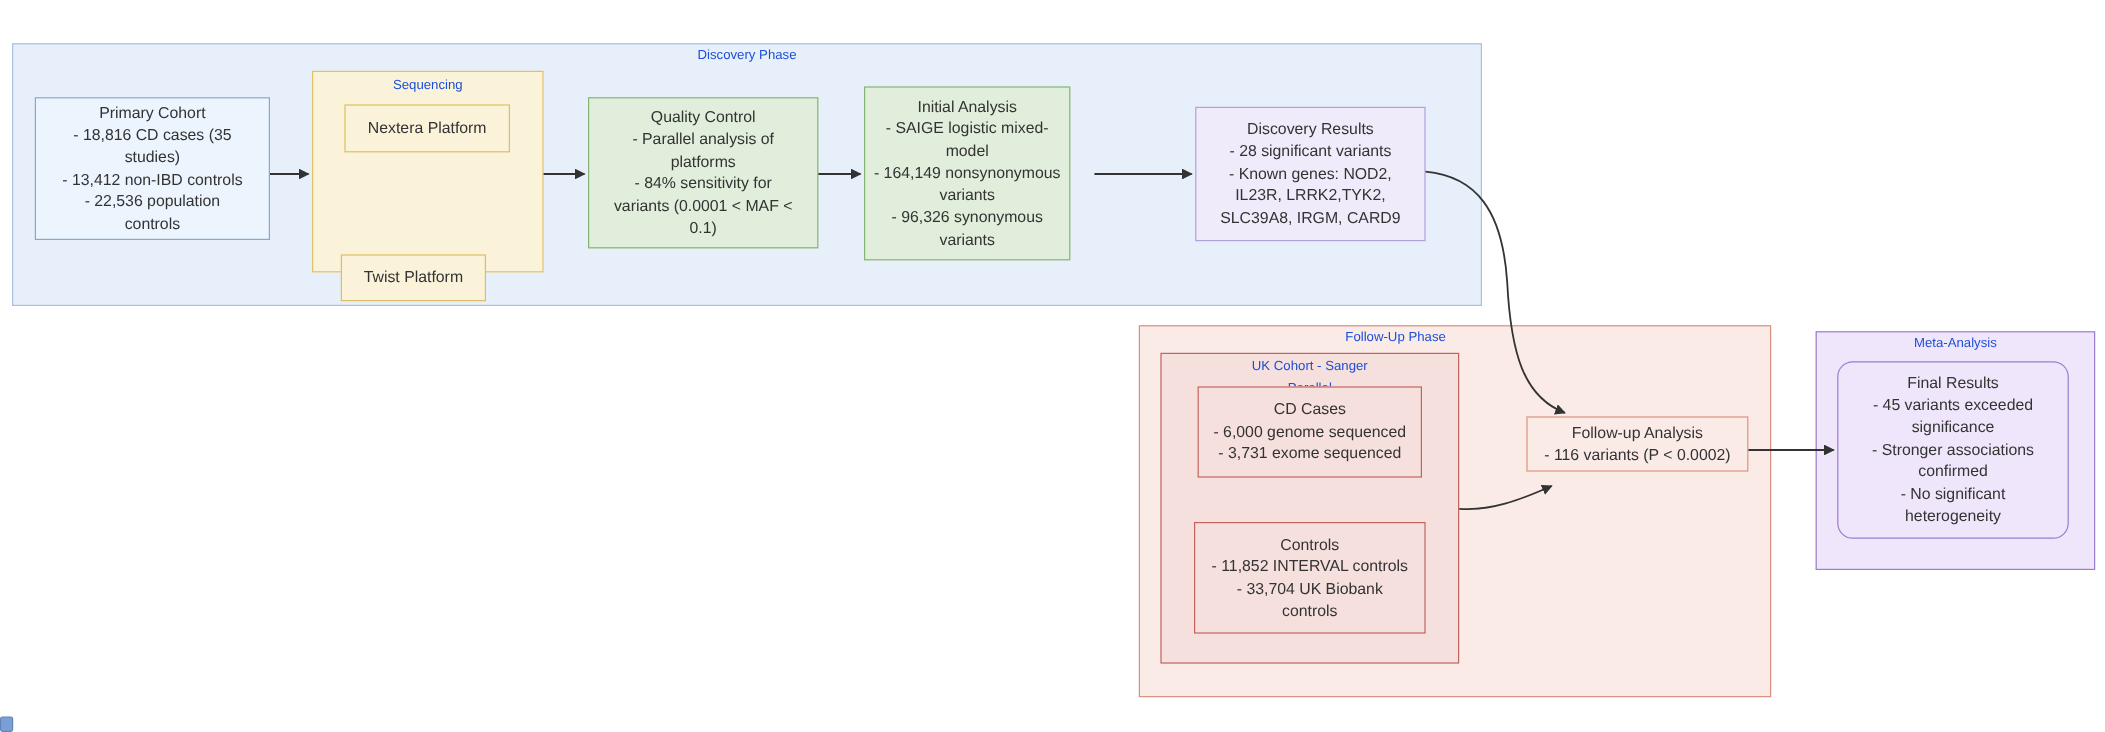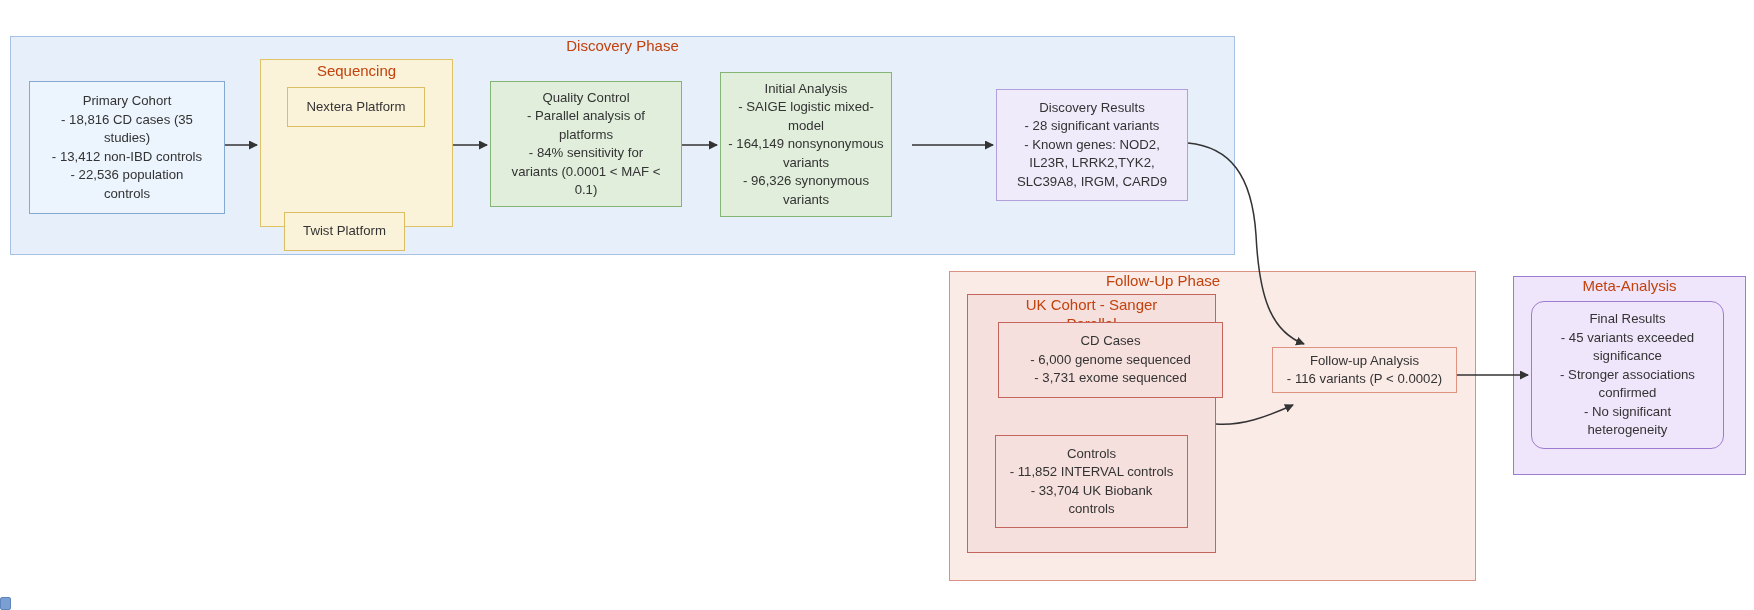--- a/index.html
+++ b/index.html
@@ -2,22 +2,22 @@
 <html><head>
 <meta charset="utf-8">
 <style>
   html,body{margin:0;padding:0;background:#ffffff;}
   .stage{
     position:relative;width:1754px;height:610px;background:#ffffff;overflow:hidden;
     font-family:"Liberation Sans",sans-serif;color:#333333;
   }
   .cluster{position:absolute;box-sizing:border-box;border:1.5px solid;}
   .cluster-title{
-    position:absolute;text-align:center;font-size:15px;line-height:18.5px;
-    white-space:pre-line;color:#c2410c;
+    position:absolute;text-align:center;font-size:11px;line-height:18.5px;
+    white-space:pre-line;color:#1d4ed8;
   }
   .node{
     position:absolute;box-sizing:border-box;border:1.5px solid;
     display:flex;align-items:center;justify-content:center;
     text-align:center;font-size:13.2px;line-height:18.5px;padding:0 3px;
   }
   .node span{white-space:pre-line;display:block;width:100%;}
   
   .c-blue-cluster{background:#E7EFFA;border-color:#A6C1E1;}
   .n-blue{background:#ECF4FD;border-color:#84A9D1;}
@@ -48,21 +48,21 @@
   <div class="cluster c-yellow" style="left:260px;top:59px;width:193px;height:168px;"></div>
   <div class="cluster-title" style="left:260px;top:62px;width:193px;">Sequencing</div>
 
   <div class="node n-yellow" style="left:287px;top:87px;width:138px;height:40px;">
     <span>Nextera Platform</span>
   </div>
   <div class="node n-yellow" style="left:284px;top:164px;width:121px;height:39px;margin-top:48px;">
     <span>Twist Platform</span>
   </div>
 
-  <div class="node n-blue" style="left:29px;top:81px;width:196px;height:133px;">
+  <div class="node n-blue" style="left:29px;top:81px;width:196px;height:119px;">
     <span>Primary Cohort
 - 18,816 CD cases (35
 studies)
 - 13,412 non-IBD controls
 - 22,536 population
 controls</span>
   </div>
 
   <div class="node n-green" style="left:490px;top:81px;width:192px;height:126px;">
     <span>Quality Control
@@ -91,21 +91,21 @@
 SLC39A8, IRGM, CARD9</span>
   </div>
 
   <div class="cluster c-pink" style="left:949px;top:271px;width:527px;height:310px;"></div>
   <div class="cluster-title" style="left:949px;top:272px;width:428px;">Follow-Up Phase</div>
 
   <div class="cluster c-red" style="left:967px;top:294px;width:249px;height:259px;"></div>
   <div class="cluster-title" style="left:967px;top:296px;width:249px;z-index:1;">UK Cohort - Sanger
 Parallel</div>
 
-  <div class="node n-red" style="left:998px;top:322px;width:225px;height:76px;z-index:2;">
+  <div class="node n-red" style="left:998px;top:322px;width:187px;height:76px;z-index:2;">
     <span>CD Cases
 - 6,000 genome sequenced
 - 3,731 exome sequenced</span>
   </div>
 
   <div class="node n-red" style="left:995px;top:435px;width:193px;height:93px;">
     <span>Controls
 - 11,852 INTERVAL controls
 - 33,704 UK Biobank
 controls</span>

